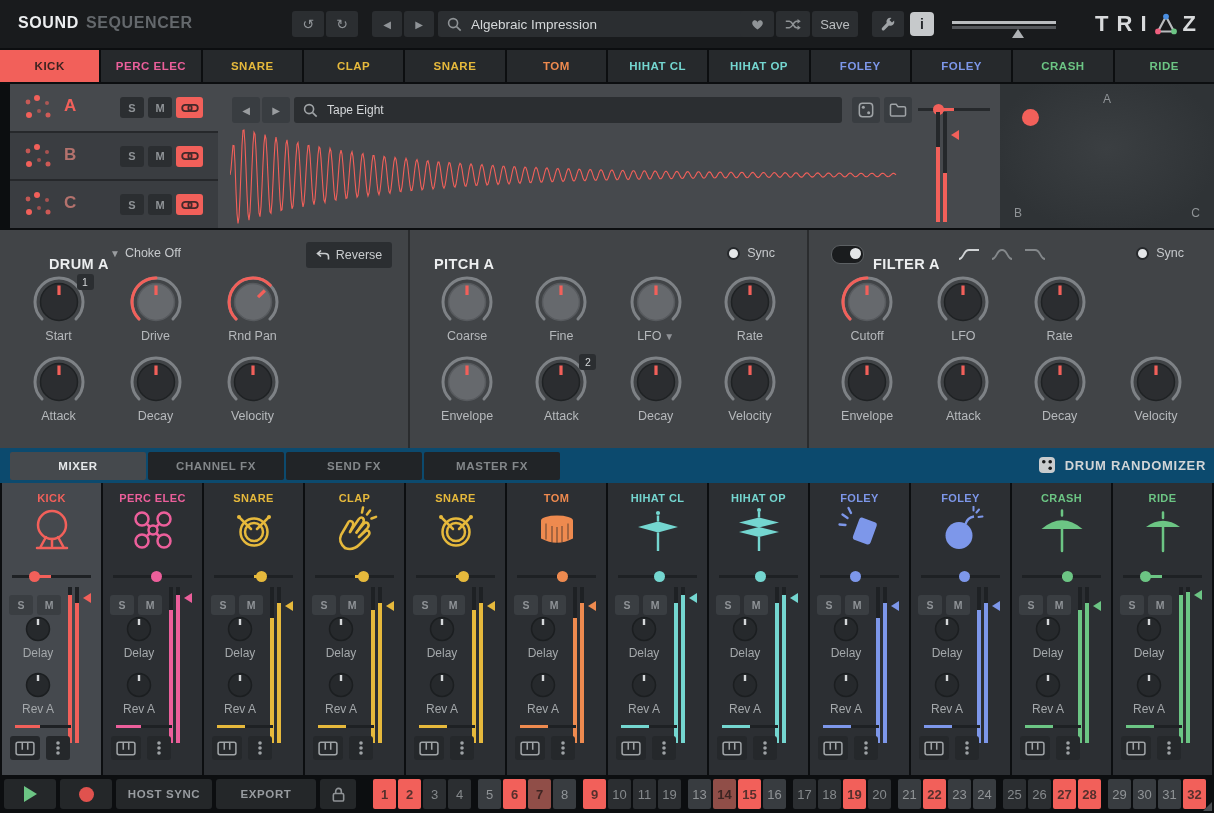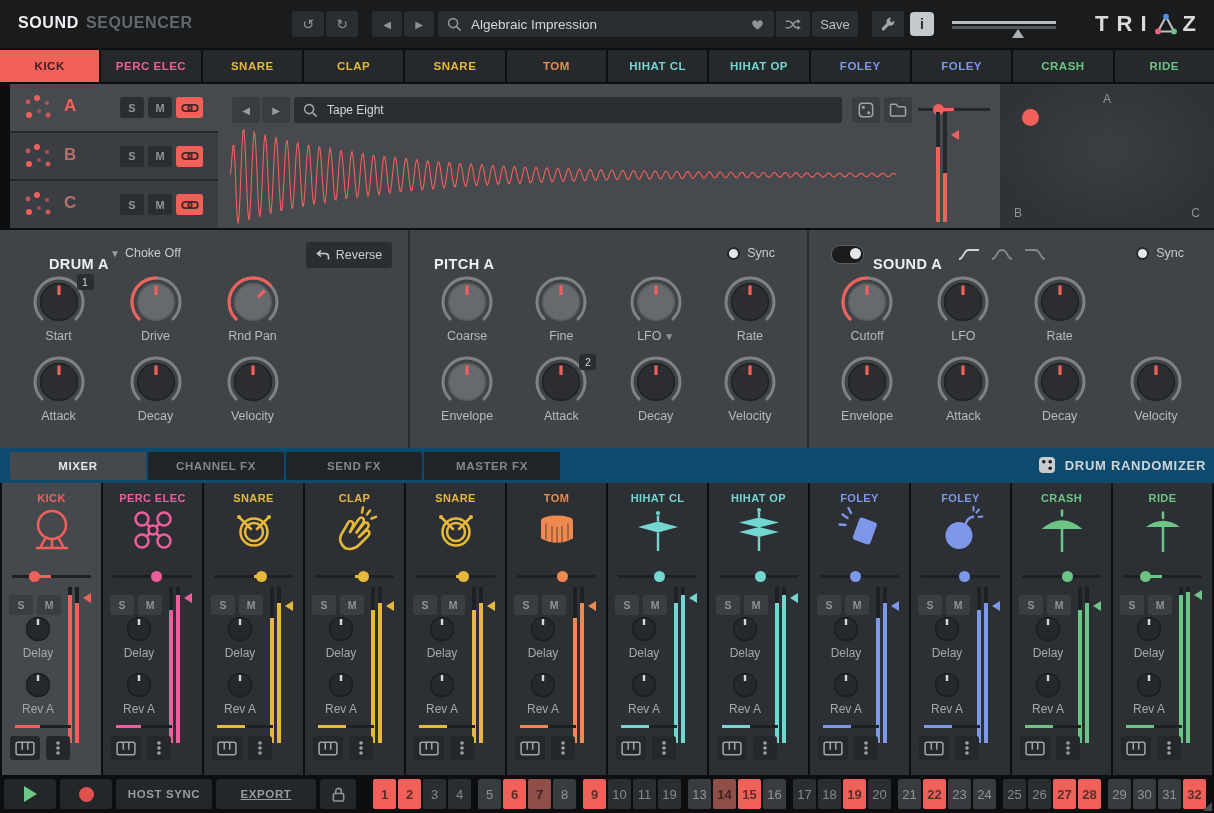--- a/index.html
+++ b/index.html
@@ -509,21 +509,21 @@
               </svg>
             </span>
             <span class="klbl">Velocity</span>
           </div>
         </div>
     </div>
     <div class="epanel" style="left:807px;width:407px;">
       <div class="fswitch">
           <div class="kn"></div>
         </div>
-      <h2 class="ptitle" style="left:64px;">SOUND A</h2>
+      <h2 class="ptitle" style="left:64px;">FILTER A</h2>
       <div class="fcurves" style="left:148px;">
         <span style="display:flex;">
             <svg width="24" height="15" viewBox="0 0 24 15">
               <path d="M2 13 C7 13 6 4 12 4 L22 4" fill="none" stroke="#d0d3d5" stroke-width="1.8"></path>
             </svg>
           </span>
         <span style="display:flex;">
             <svg width="24" height="15" viewBox="0 0 24 15">
               <path d="M2 13 C7 13 6 4 12 4 C18 4 17 13 22 13" fill="none" stroke="#84888b" stroke-width="1.8"></path>
             </svg>
@@ -1246,21 +1246,21 @@
     </section>
 
   <footer class="bottombar">
     <button class="bb-btn" style="left:4px;width:52px;">
         <span class="playtri"></span>
       </button>
     <button class="bb-btn" style="left:60px;width:52px;">
         <span class="recdot"></span>
       </button>
     <button class="bb-btn" style="left:116px;width:96px;">HOST SYNC</button>
-    <button class="bb-btn" style="left:216px;width:100px;text-decoration:underline;">EXPORT</button>
+    <button class="bb-btn" style="left:216px;width:100px;">EXPORT</button>
     <button class="bb-btn" style="left:320px;width:36px;">
       <span style="display:flex;">
           <svg width="15" height="17" viewBox="0 0 16 18">
             <rect x="2.5" y="8" width="11" height="8" rx="1.5" fill="none" stroke="#8f9396" stroke-width="1.7"></rect>
             <path d="M5 8 V5.5 a3 3 0 0 1 6 0 V8" fill="none" stroke="#8f9396" stroke-width="1.7"></path>
           </svg>
         </span>
     </button>
     <div class="steps" id="steps">
         <button class="step on">1</button>

